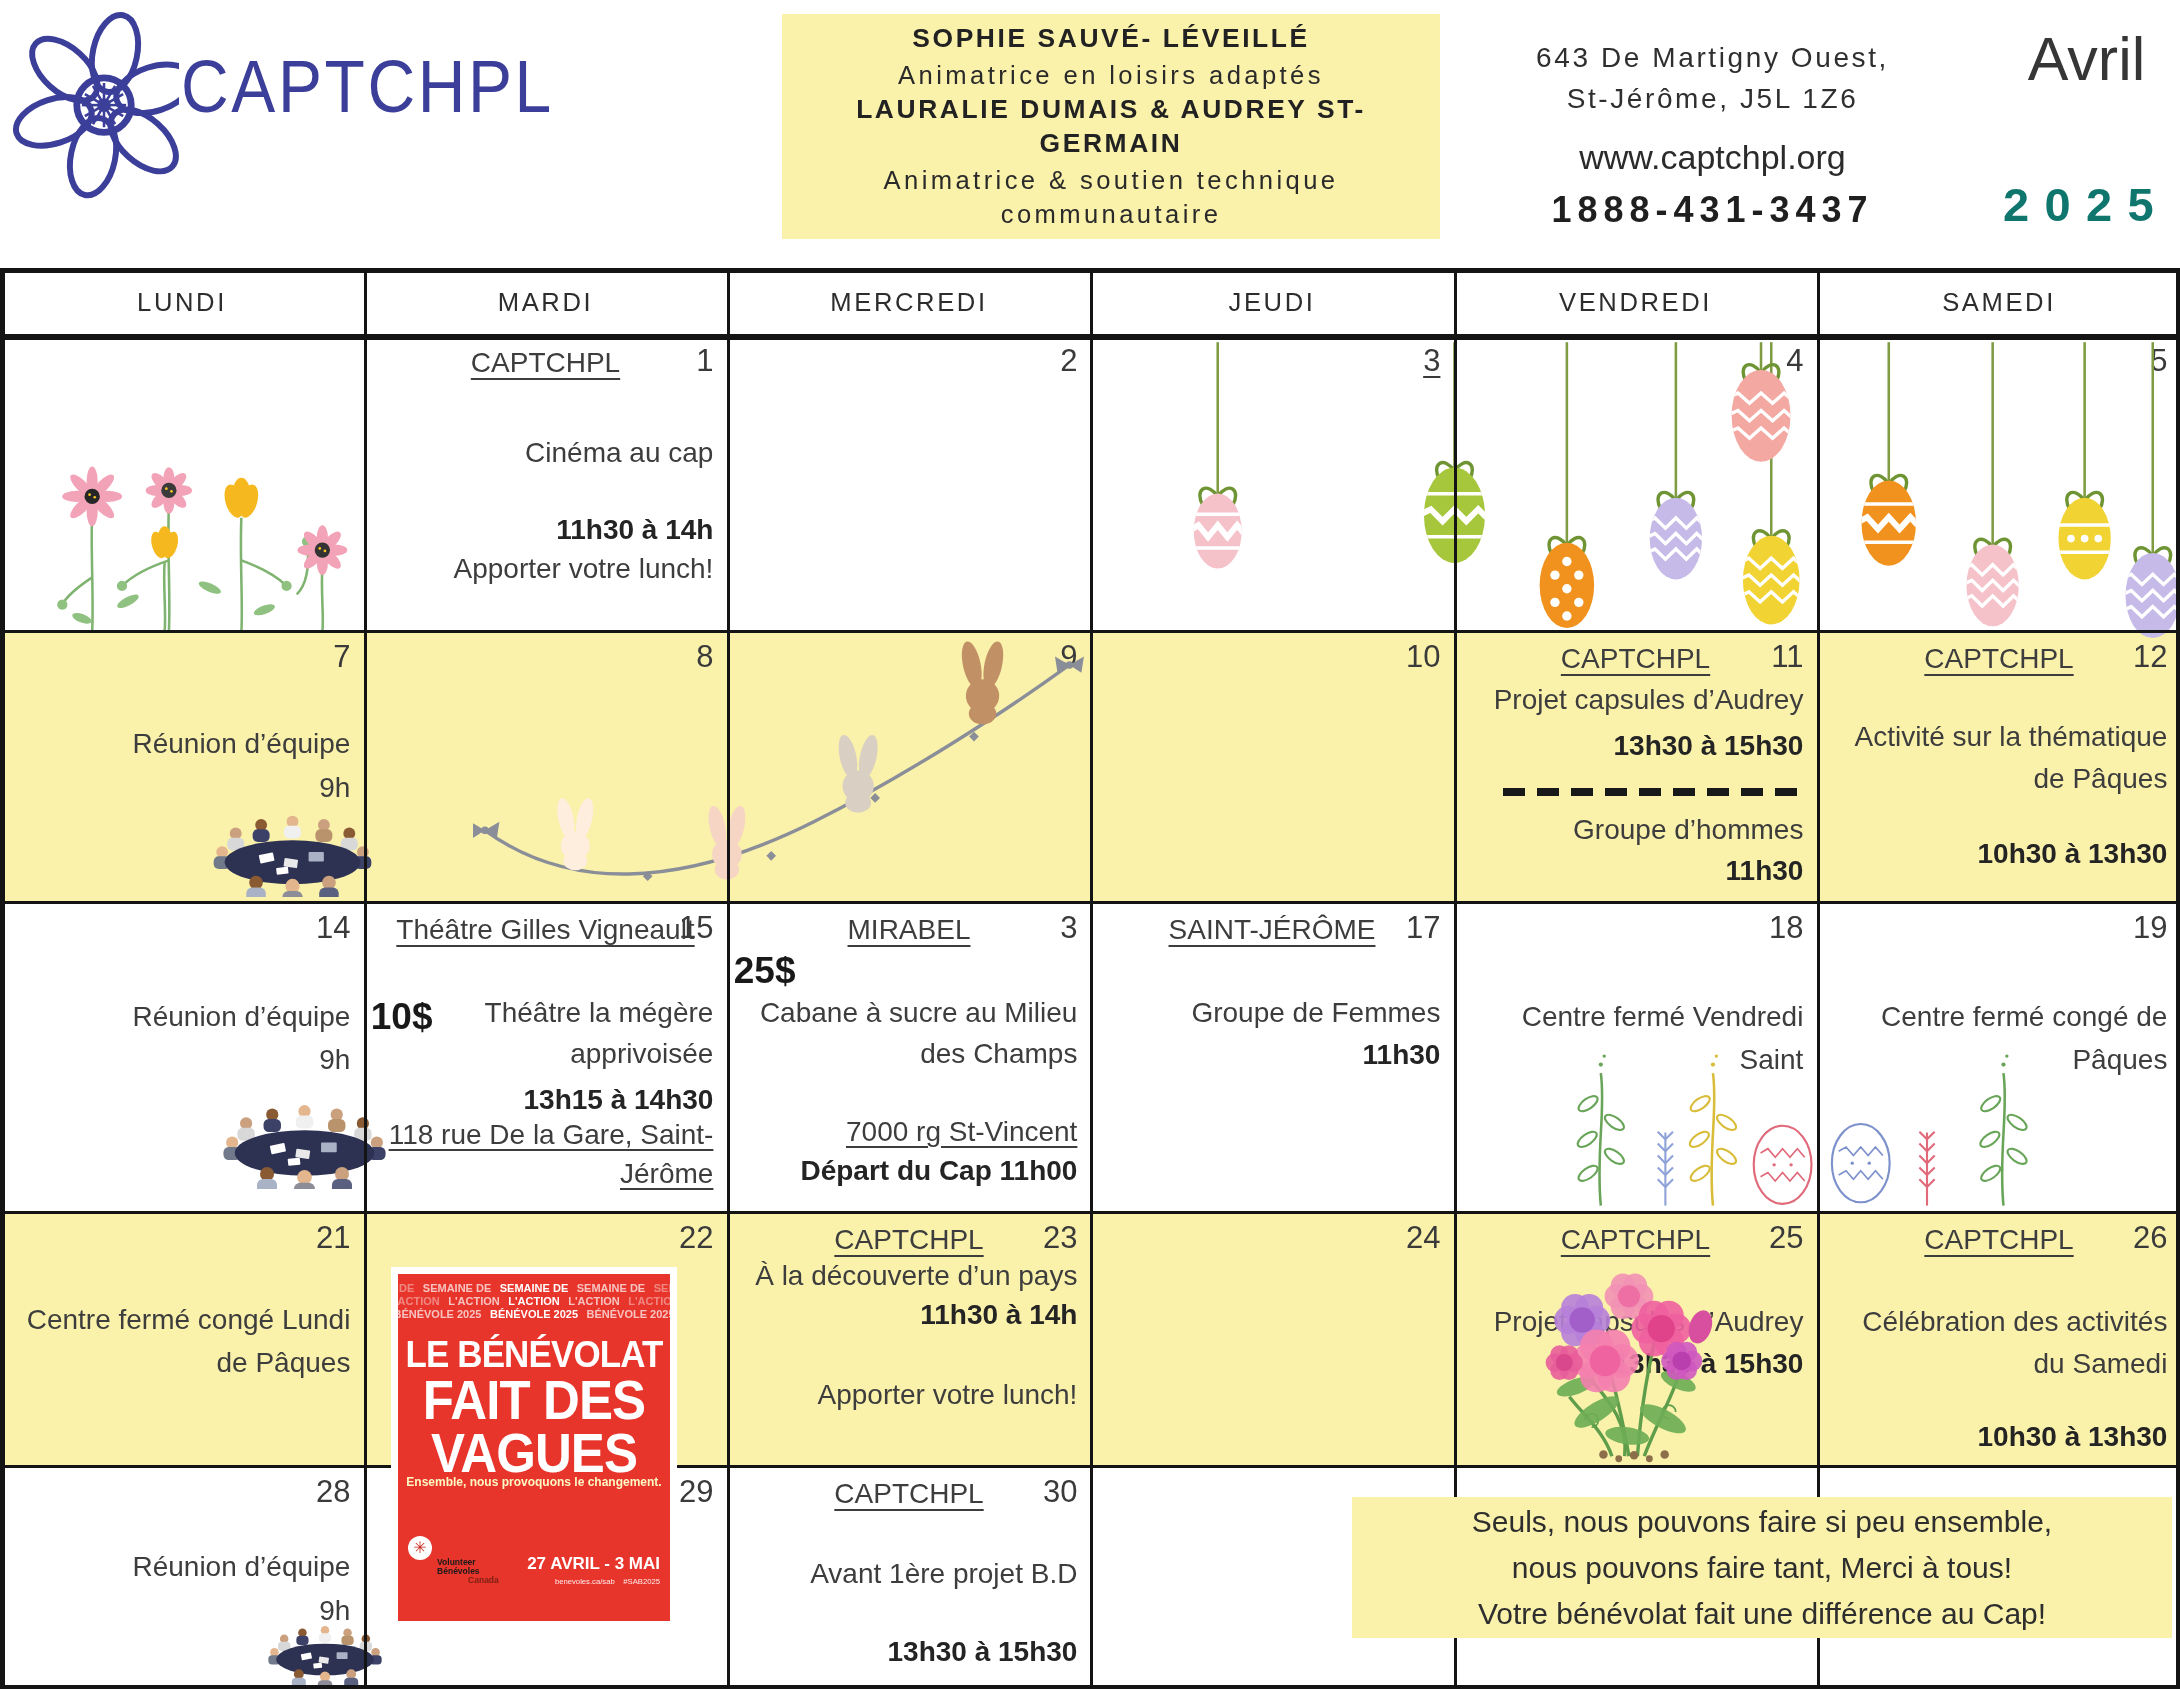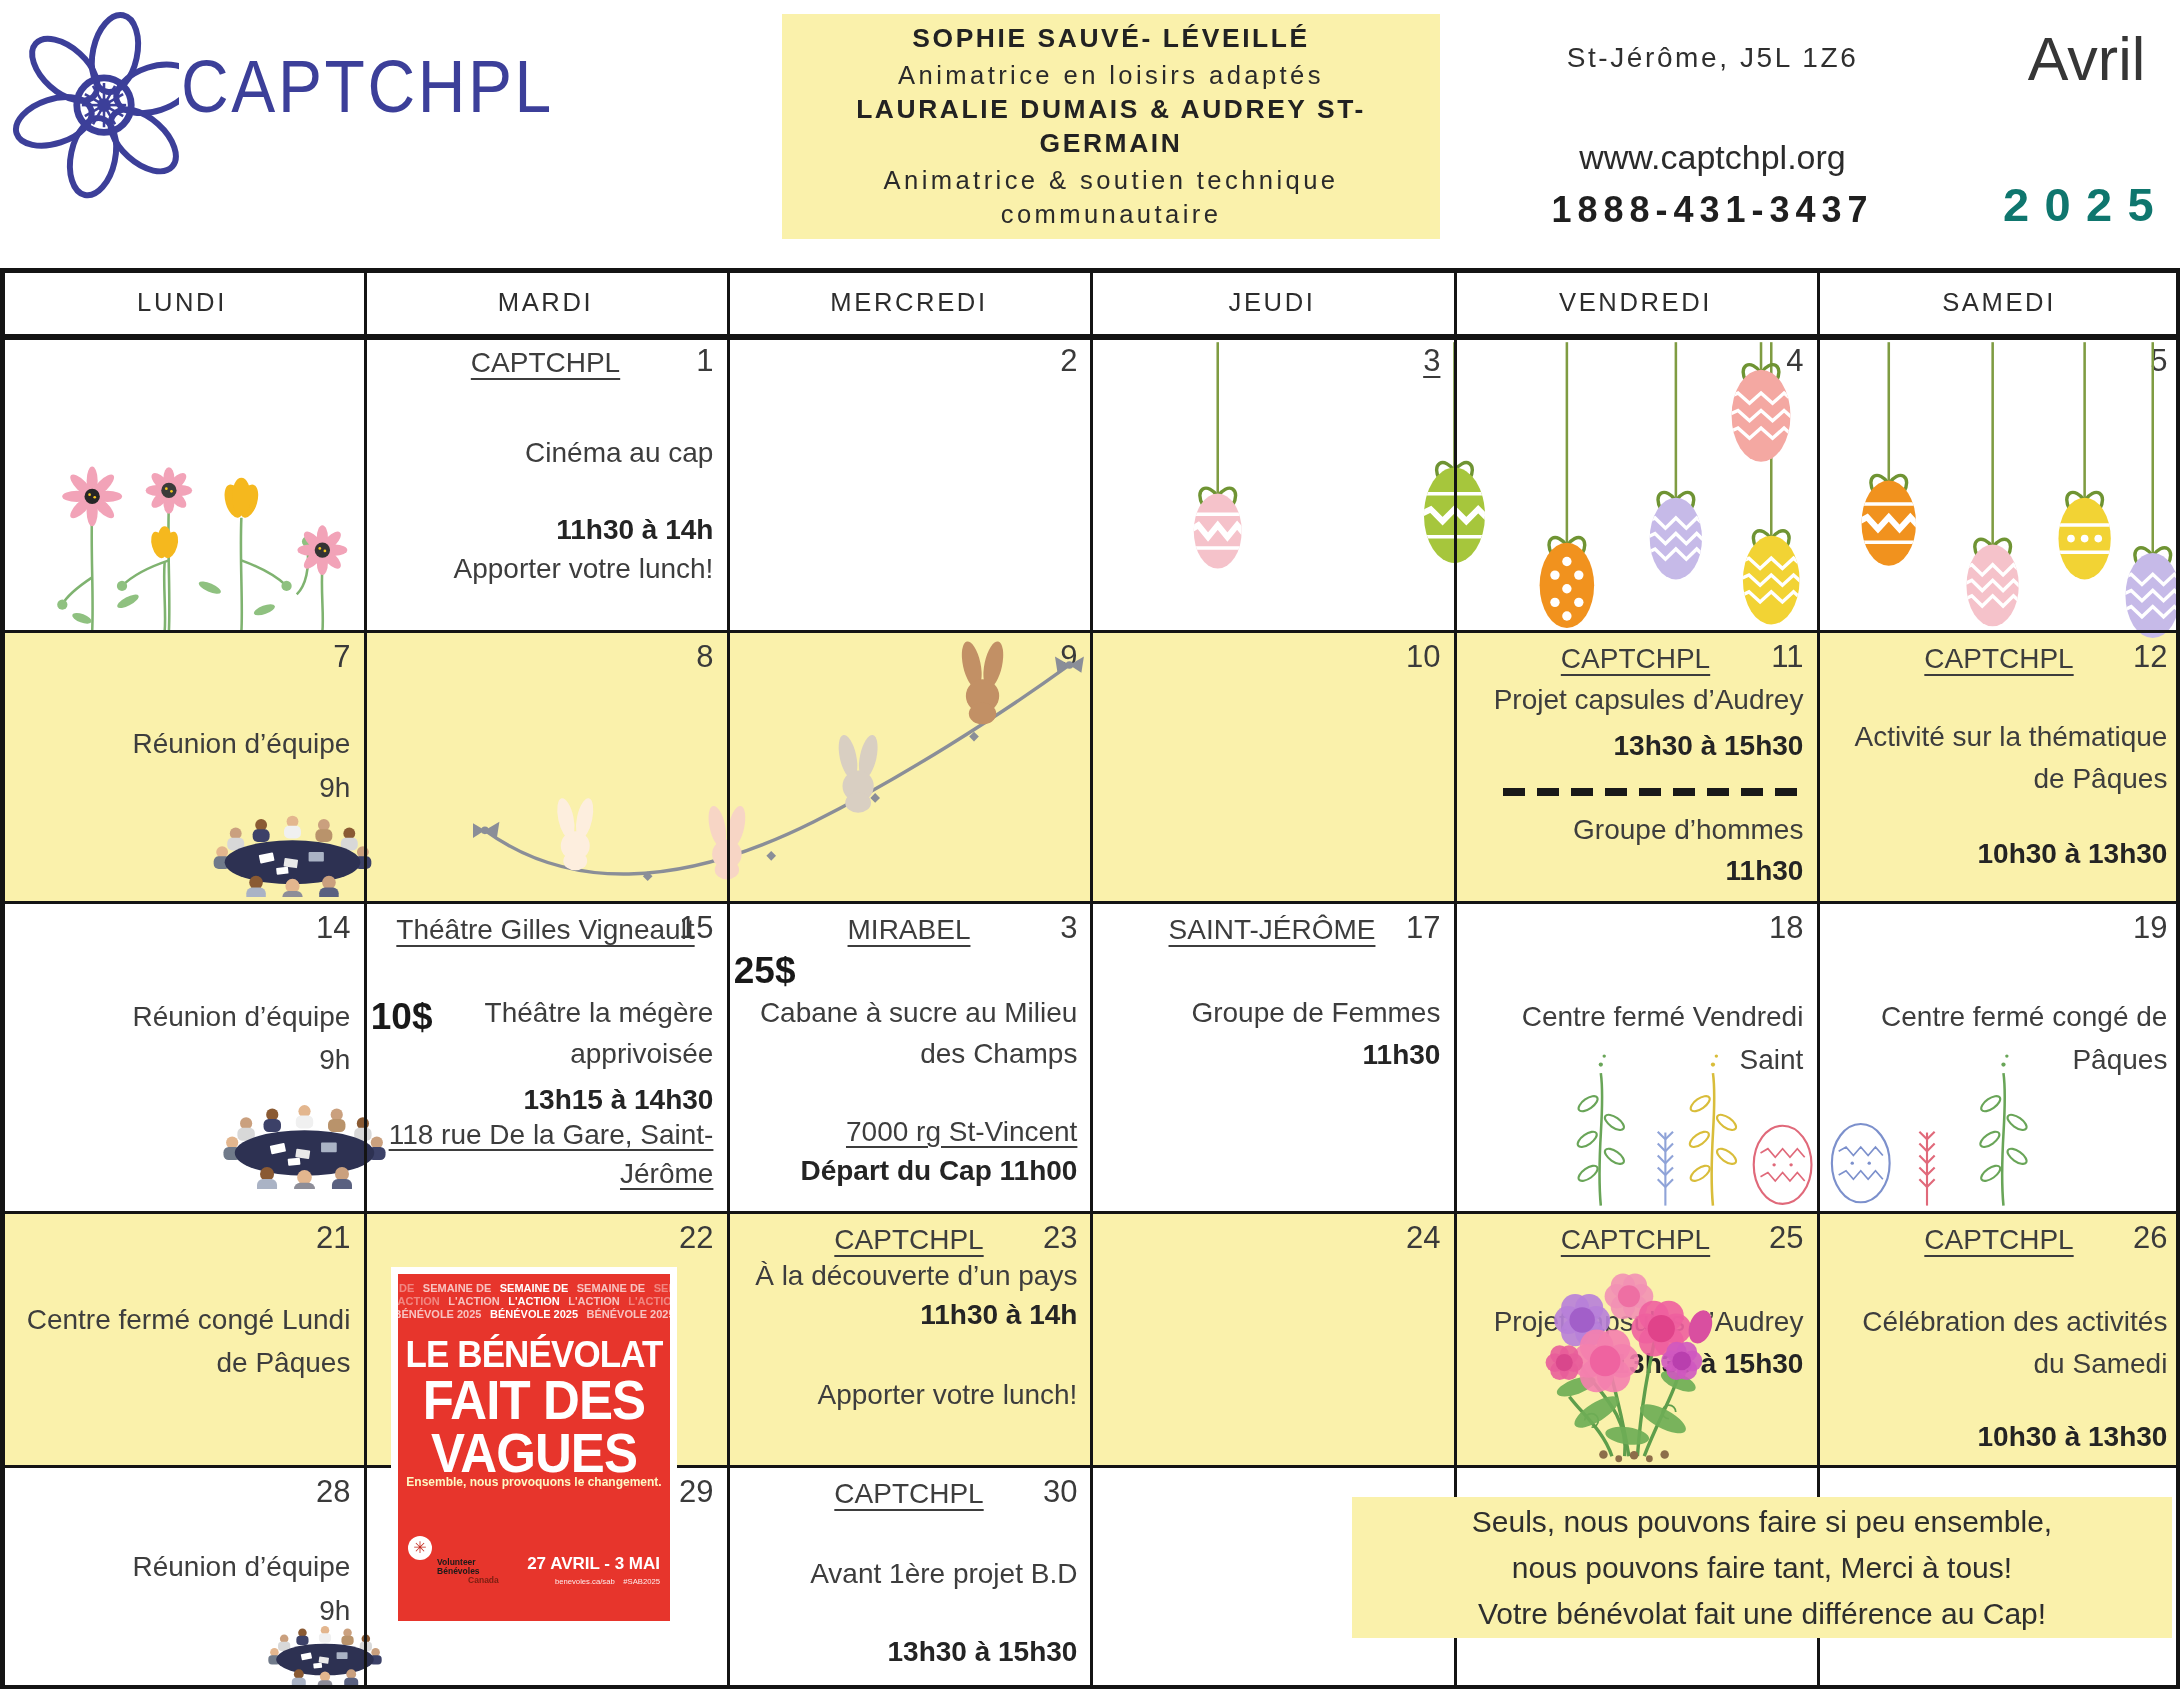--- a/index.html
+++ b/index.html
@@ -84,20 +84,21 @@
         </g>
   </svg></div>
   <div class="abs org-name">CAPTCHPL</div>
   <div class="abs staff-box">
     <div class="staff-name">SOPHIE SAUVÉ- LÉVEILLÉ</div>
     <div class="staff-role">Animatrice en loisirs adaptés</div>
     <div class="staff-name">LAURALIE DUMAIS &amp; AUDREY ST-GERMAIN</div>
     <div class="staff-role">Animatrice &amp; soutien technique communautaire</div>
   </div>
   <div class="abs addr">
+    <div>643 De Martigny Ouest,</div>
     <div>St-Jérôme, J5L 1Z6</div>
   </div>
   <div class="abs site">www.captchpl.org</div>
   <div class="abs phone">1888-431-3437</div>
   <div class="abs month">Avril</div>
   <div class="abs year">2025</div>
 
   <div id="grid">
       <div class="gline" style="left: 0px; top: 268px; width: 5.1px; height: 1422px;"></div>
       <div class="gline" style="left: 364px; top: 268px; width: 3.4px; height: 1422px;"></div>

